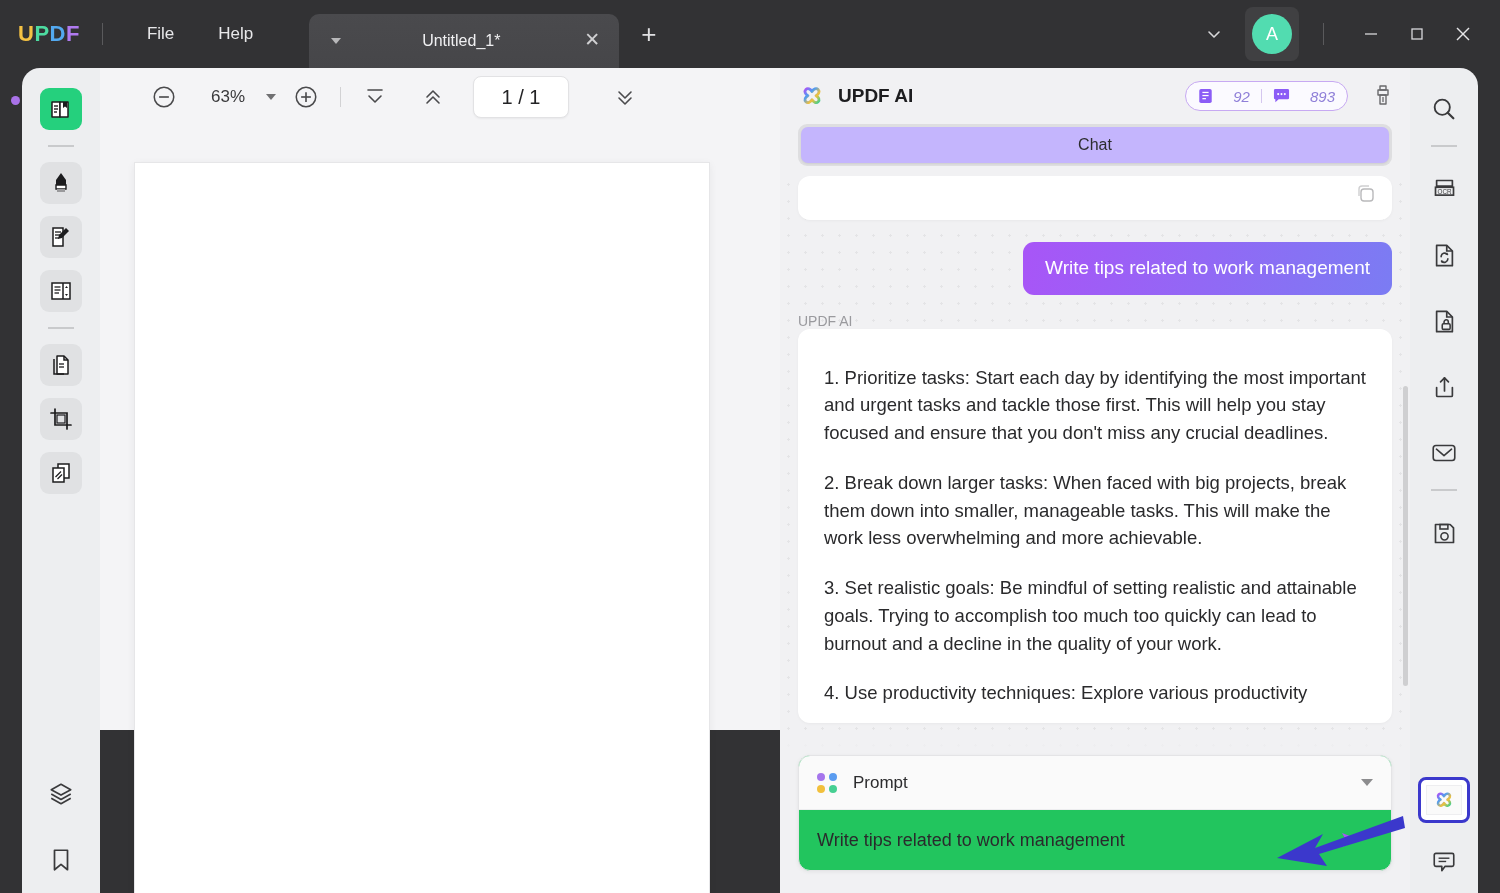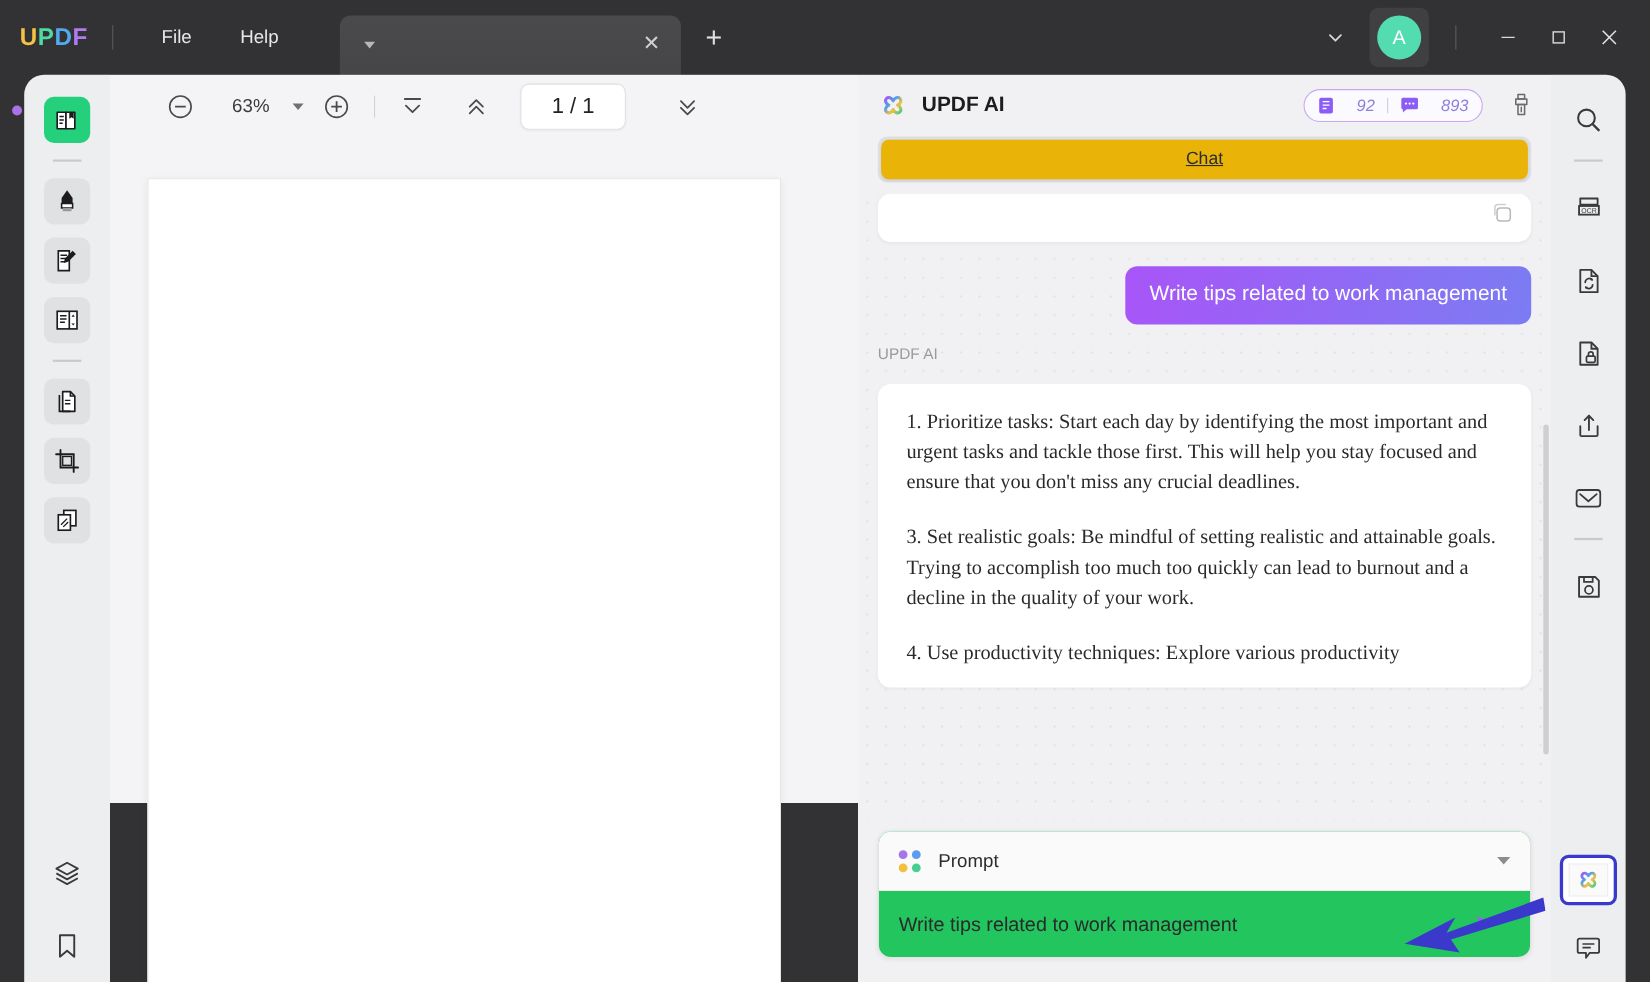--- a/index.html
+++ b/index.html
@@ -163,21 +163,21 @@
   }
 
   .ai-tabs {
     margin: 0 18px; height: 42px; background: #dedee0; border-radius: 9px;
     display: flex; padding: 3px; flex: none;
   }
   .ai-tab {
     flex: 1; display: flex; align-items: center; justify-content: center;
     font-size: 16px; color: #2c2c2e; border-radius: 7px; cursor: pointer;
   }
-  .ai-tab.active { background: #eab308; box-shadow: 0 1px 2px rgba(0,0,0,.07); text-decoration: underline; }
+  .ai-tab.active { background: #c4b5fd; box-shadow: 0 1px 2px rgba(0,0,0,.07); }
 
   .chat-scroll {
     flex: 1; position: relative; overflow: hidden; margin-top: 10px;
     background-color: #f1f1f3;
     background-image: radial-gradient(circle, #e4e4e6 1.1px, transparent 1.2px);
     background-size: 17px 17px;
   }
   .chat-inner { padding: 0 18px; }
   .msg-partial {
     background: #ffffff; border-radius: 12px; height: 44px; margin-top: 0;
@@ -190,23 +190,23 @@
   }
   .bubble-user {
     background: linear-gradient(100deg, #a855f7 0%, #7b7cf3 100%);
     color: #ffffff; font-size: 19px; border-radius: 11px;
     padding: 14px 22px; max-width: 400px; line-height: 1.3;
   }
   .ai-label {
     margin-top: 18px; font-size: 14px; color: #9a9a9e;
   }
   .bubble-ai {
-    margin-top: 20px; background: #ffffff; border-radius: 12px;
-    padding: 22px 26px 16px 26px; color: #2a2a2c; font-size: 18.5px;
-    line-height: 1.5; box-shadow: 0 1px 3px rgba(0,0,0,.04); font-family: Liberation Serif, serif;
+    margin-top: 0; background: #ffffff; border-radius: 12px;
+    padding: 35px 26px 16px 26px; color: #2a2a2c; font-size: 18.5px;
+    line-height: 1.5; box-shadow: 0 1px 3px rgba(0,0,0,.04);
   }
   .bubble-ai p { margin-bottom: 22px; }
   .bubble-ai p:last-child { margin-bottom: 0; }
   .fade-mask {
     position: absolute; left: 0; right: 0; bottom: 0; height: 24px;
     background: linear-gradient(180deg, rgba(241,241,243,0), #f1f1f3 80%);
     pointer-events: none;
   }
   .scroll-track {
     position: absolute; right: 2px; top: 0; width: 5px; bottom: 0;
@@ -287,20 +287,21 @@
       <span class="l2">P</span>
       <span class="l3">D</span>
       <span class="l4">F</span>
     </div>
     <div class="tb-div"></div>
     <div class="menu-item">File</div>
     <div class="menu-item">Help</div>
 
     <div class="doc-tab">
       <span class="tab-caret"></span>
+      <span class="tab-title">Untitled_1*</span>
       <span class="tab-close">✕</span>
     </div>
     <div class="tab-plus">+</div>
 
     <div class="tb-right">
       <div class="chev-down">
         <svg width="18" height="18" viewBox="0 0 18 18">
             <path d="M4 7l5 5 5-5" fill="none" stroke="#d8d8da" stroke-width="1.6" stroke-linecap="round" stroke-linejoin="round"></path>
           </svg>
       </div>
@@ -518,20 +519,21 @@
         </div>
 
         <div class="msg-user">
           <div class="bubble-user">Write tips related to work management</div>
         </div>
 
         <div class="ai-label">UPDF AI</div>
 
         <div class="bubble-ai">
           <p>1. Prioritize tasks: Start each day by identifying the most important and urgent tasks and tackle those first. This will help you stay focused and ensure that you don't miss any crucial deadlines.</p>
+          <p>2. Break down larger tasks: When faced with big projects, break them down into smaller, manageable tasks. This will make the work less overwhelming and more achievable.</p>
           <p>3. Set realistic goals: Be mindful of setting realistic and attainable goals. Trying to accomplish too much too quickly can lead to burnout and a decline in the quality of your work.</p>
           <p>4. Use productivity techniques: Explore various productivity</p>
         </div>
       </div>
       <div class="fade-mask"></div>
       <div class="scroll-track">
         <div class="scroll-thumb"></div>
       </div>
     </div>
 

